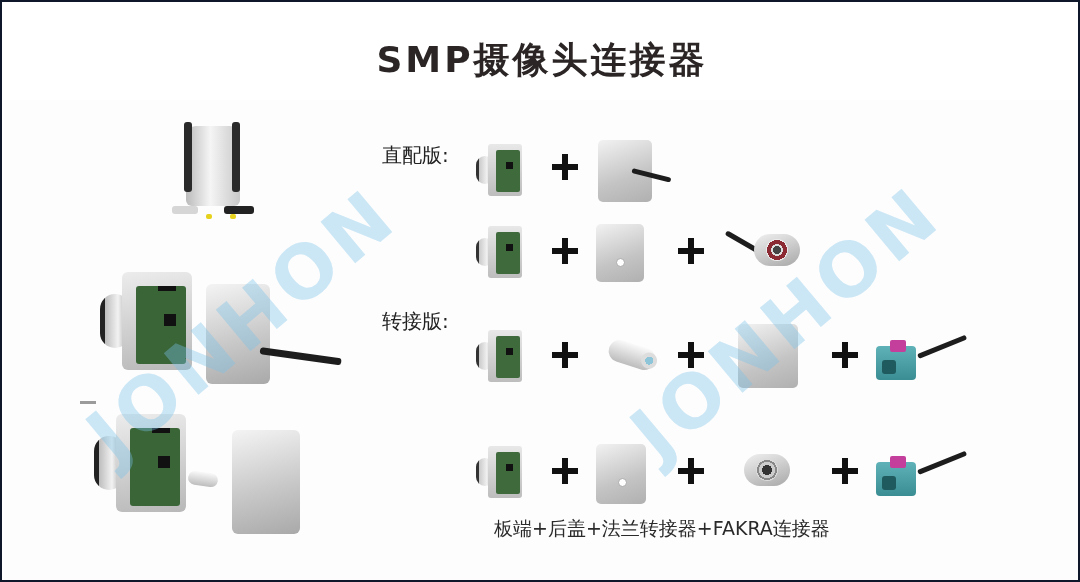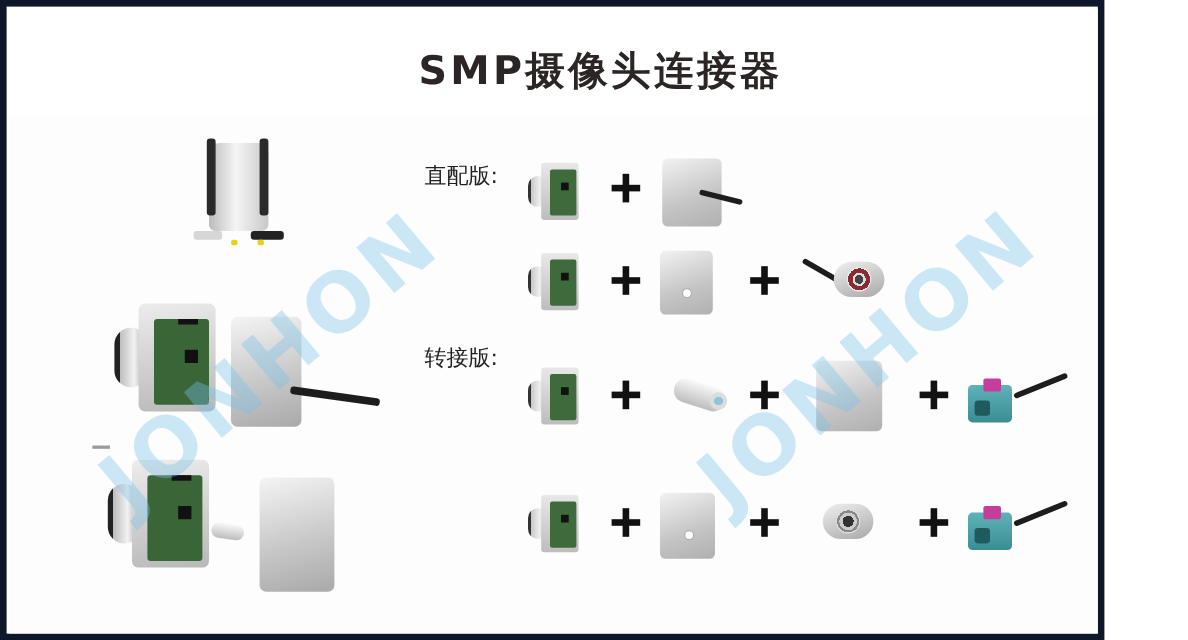--- a/index.html
+++ b/index.html
@@ -1,18 +1,18 @@
 <!DOCTYPE html>
 <html><head>
 <meta charset="utf-8">
 <style>
   * { box-sizing: border-box; margin: 0; padding: 0; }
   html, body { width: 1080px; height: 582px; overflow: hidden; background: #fff; }
   body { position: relative; font-family: "DejaVu Sans", "Liberation Sans", sans-serif; color: #222; }
-  .frame { position: absolute; left: 0; top: 0; width: 1004px; height: 582px; border: 6px solid #0f172a; background: #fff; overflow: hidden; }
+  .frame { position: absolute; left: 0; top: 0; width: 1080px; height: 582px; border: 2px solid #0f172a; background: #fff; overflow: hidden; }
   .title-band { position: absolute; left: 2px; top: 2px; width: 1076px; height: 96px; background: #fff; }
   .content-band { position: absolute; left: 2px; top: 98px; width: 1076px; height: 482px; background: #fdfdfd; }
   .title { position: absolute; left: 0; top: 34px; width: 1080px; text-align: center; font-size: 36px; font-weight: bold; color: #2b2625; letter-spacing: 3px; }
 
   .label { position: absolute; font-size: 20px; color: #222; white-space: nowrap; }
   .desc { position: absolute; font-size: 19px; color: #2a2a2a; white-space: nowrap; }
   .plus { position: absolute; width: 26px; height: 26px; }
   .plus::before, .plus::after { content: ""; position: absolute; background: #111; }
   .plus::before { left: 0; top: 10px; width: 26px; height: 6px; }
   .plus::after { left: 10px; top: 0; width: 6px; height: 26px; }
@@ -165,16 +165,17 @@
   <div class="flange plain" style="left:742px;top:452px;">
       <div class="ring"></div>
     </div>
   <div class="plus" style="left:830px;top:456px;"></div>
   <div class="fakra" style="left:874px;top:454px;">
     <div class="head"></div>
       <div class="latch"></div>
       <div class="opening"></div>
   </div>
   <div class="cable" style="left:916px;top:468px;width:52px;transform:rotate(-22deg);"></div>
+  <div class="desc" style="left:492px;top:514px;">板端+后盖+法兰转接器+FAKRA连接器</div>
 
   <div class="watermark" style="left:96px;top:400px;font-size:74px;transform:rotate(-40deg);">JONHON</div>
   <div class="watermark" style="left:640px;top:398px;font-size:74px;transform:rotate(-40deg);">JONHON</div>
 </div>
 
 </body></html>

